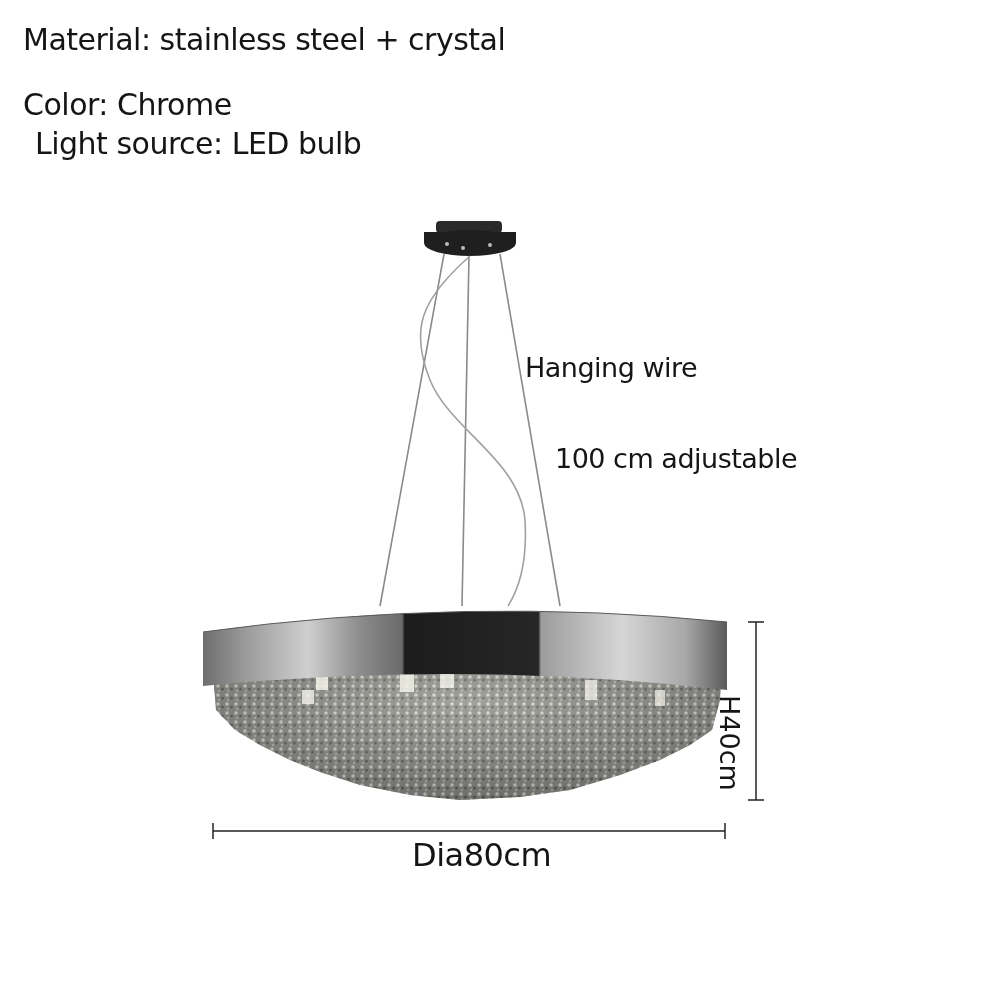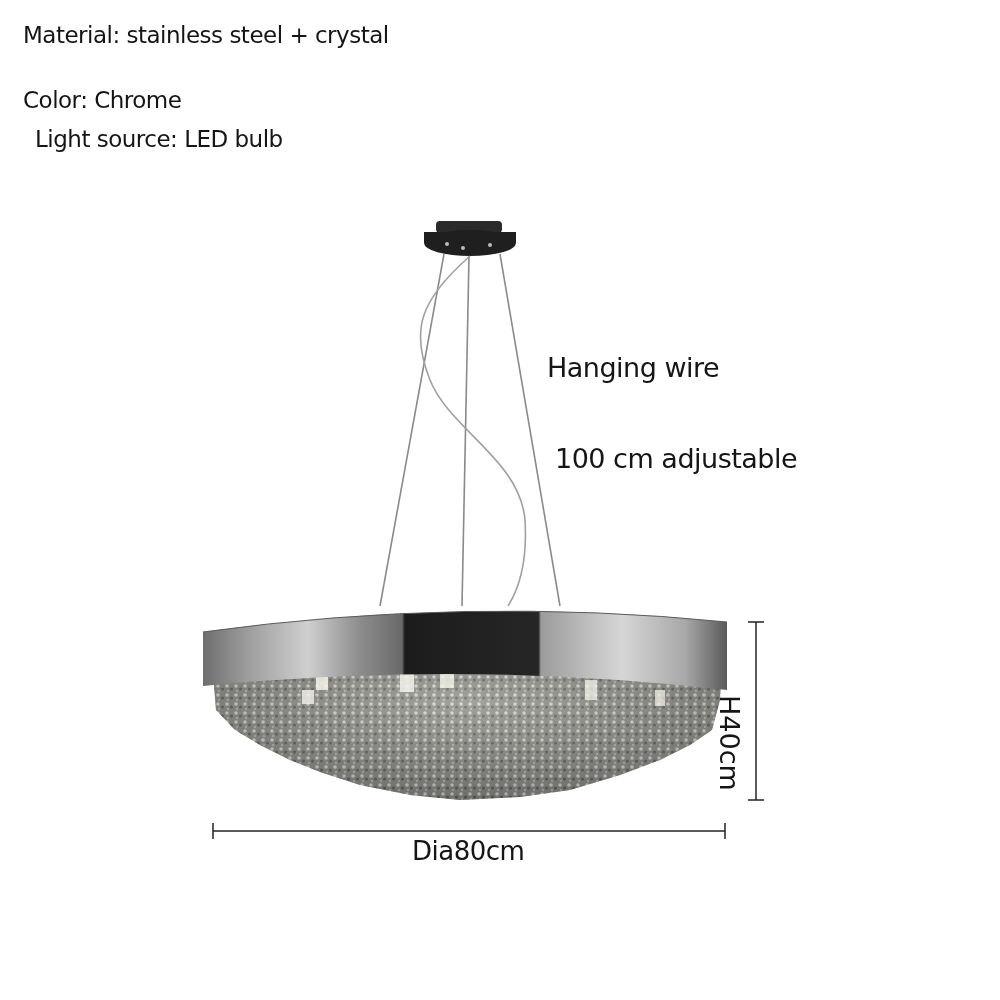--- a/index.html
+++ b/index.html
@@ -1,31 +1,31 @@
 <!DOCTYPE html>
 <html><head>
   <meta charset="utf-8">
   <style>
     html, body { margin: 0; padding: 0; }
     body {
       width: 1000px; height: 1000px; background: #ffffff; position: relative; overflow: hidden;
       font-family: "DejaVu Sans", "Liberation Sans", sans-serif; color: #151515;
     }
-    .spec { position: absolute; left: 23px; font-size: 23px; letter-spacing: -0.5px; white-space: nowrap; }
+    .spec { position: absolute; left: 23px; font-size: 30px; letter-spacing: -0.5px; white-space: nowrap; }
     .spec.s1 { top: 22px; }
     .spec.s2 { top: 87px; }
     .spec.s3 { top: 126px; margin-left: 12px; }
     .wire-label { position: absolute; font-size: 27px; letter-spacing: -0.5px; white-space: nowrap; }
-    .wire-label.l1 { left: 547px; top: 352px; text-align: right; }
+    .wire-label.l1 { left: 525px; top: 352px; text-align: right; }
     .wire-label.l2 { left: 555px; top: 404px; margin-top: 39px; }
     .dim-h-label {
       position: absolute; left: 745px; top: 695px; font-size: 27px; white-space: nowrap;
       transform: rotate(90deg); transform-origin: left top;
     }
-    .dim-w-label { position: absolute; left: 412px; top: 836px; font-size: 26px; letter-spacing: -0.5px; white-space: nowrap; }
+    .dim-w-label { position: absolute; left: 412px; top: 836px; font-size: 32px; letter-spacing: -0.5px; white-space: nowrap; }
     svg.lamp { position: absolute; left: 0; top: 0; }
   </style>
 </head>
 <body>
 
 <div class="spec s1">Material: stainless steel + crystal</div>
 <div class="spec s2">Color: Chrome</div>
 <div class="spec s3">Light source: LED bulb</div>
 
 <svg class="lamp" width="1000" height="1000" viewBox="0 0 1000 1000">

